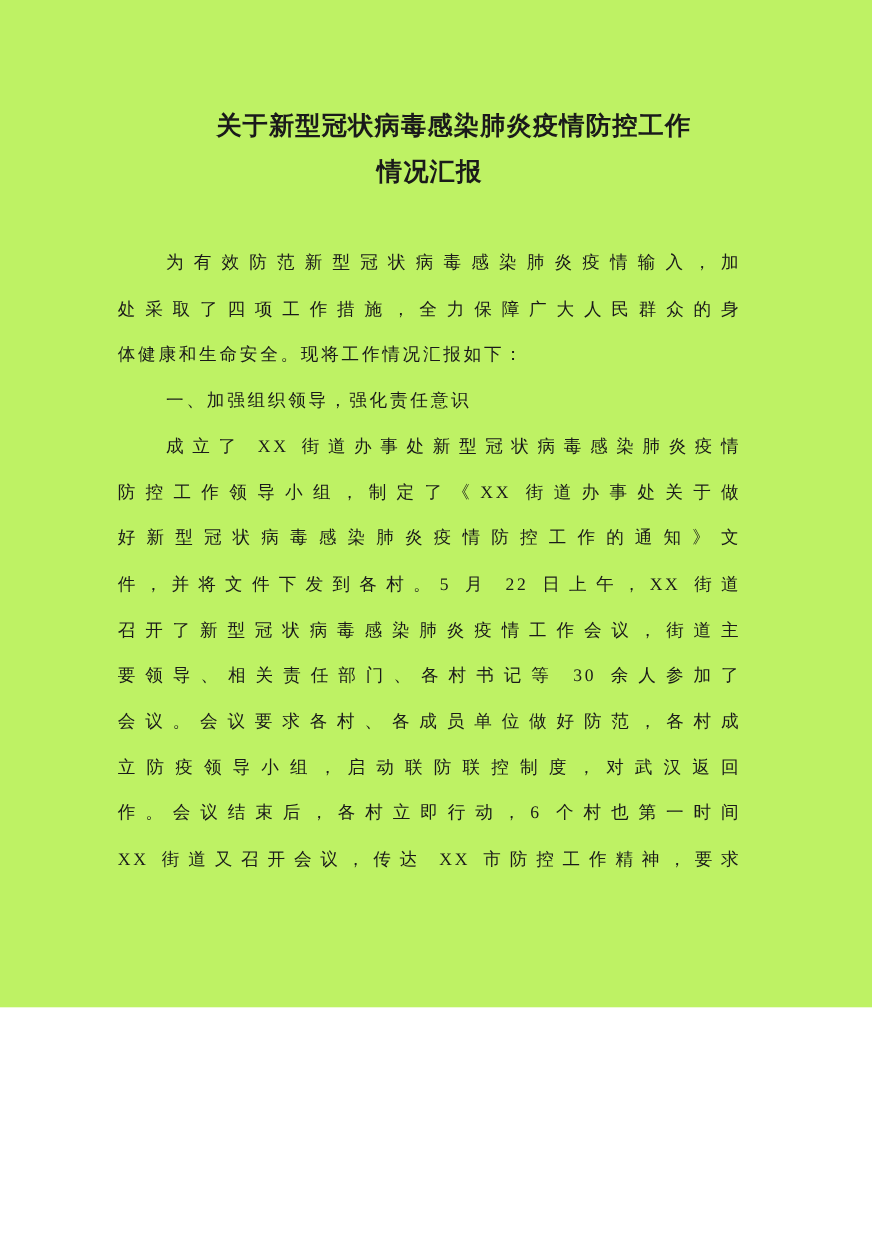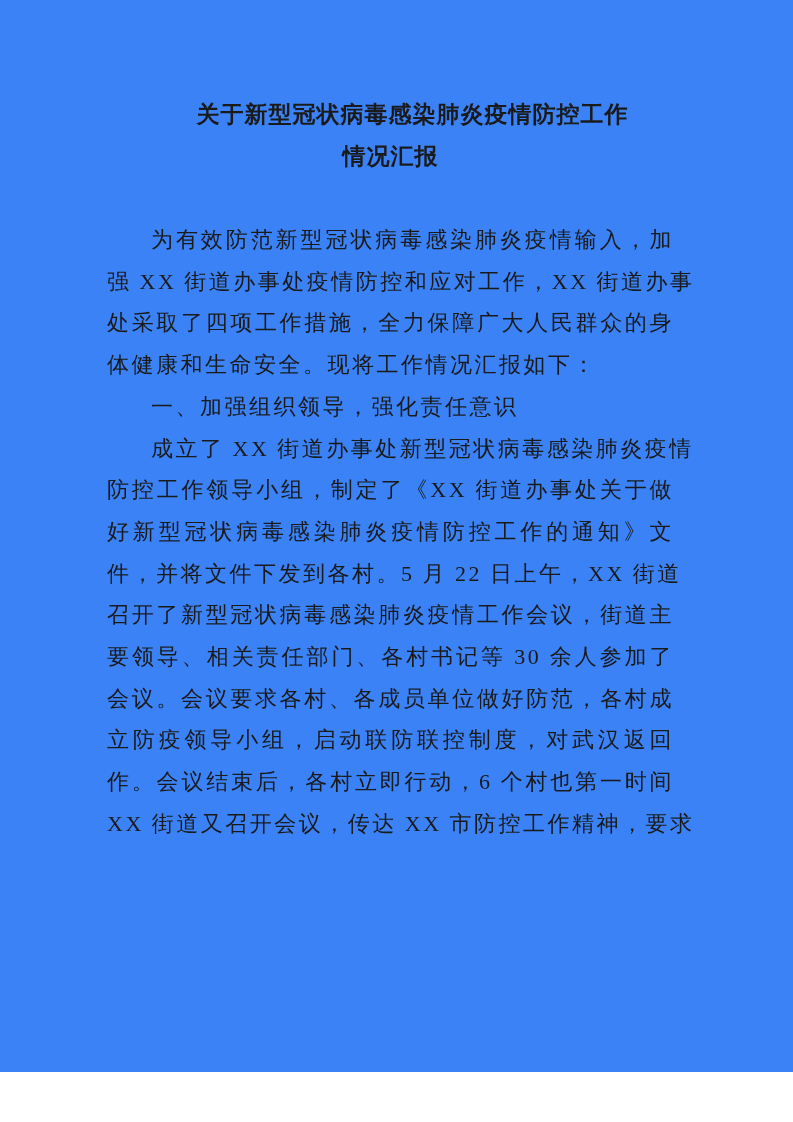--- a/index.html
+++ b/index.html
@@ -2,22 +2,22 @@
 <html><head>
 <meta charset="utf-8">
 <style>
   html, body {
     margin: 0;
     padding: 0;
   }
   .page {
     position: relative;
     width: 793px;
-    height: 1072px;
-    background: #3b82f6;
+    height: 916px;
+    background: #bef264;
     color: #1a1a1a;
     font-family: "Liberation Serif", "DejaVu Serif", serif;
     overflow: hidden;
   }
   .content {
     position: absolute;
     left: 107px;
     top: 94px;
     width: 567px;
   }
@@ -30,21 +30,21 @@
     letter-spacing: 1px;
     white-space: nowrap;
   }
   .title-line.first {
     text-indent: 44px;
   }
   .spacer-line {
     height: 41.7px;
   }
   .body-line {
-    font-size: 22px;
+    font-size: 16px;
     line-height: 41.7px;
     height: 41.7px;
     letter-spacing: 2.5px;
     white-space: nowrap;
     text-align: justify;
     text-align-last: left;
   }
   .body-line.stretch {
     text-align-last: justify;
   }
@@ -60,21 +60,20 @@
 
     <div class="doc-title">
       <div class="title-line first">关于新型冠状病毒感染肺炎疫情防控工作</div>
       <div class="title-line">情况汇报</div>
     </div>
 
     <div class="spacer-line"></div>
 
     <div class="doc-body">
       <div class="body-line indent stretch">为有效防范新型冠状病毒感染肺炎疫情输入，加</div>
-      <div class="body-line stretch">强 XX 街道办事处疫情防控和应对工作，XX 街道办事</div>
       <div class="body-line stretch">处采取了四项工作措施，全力保障广大人民群众的身</div>
       <div class="body-line">体健康和生命安全。现将工作情况汇报如下：</div>
       <div class="body-line indent">一、加强组织领导，强化责任意识</div>
       <div class="body-line indent stretch">成立了 XX 街道办事处新型冠状病毒感染肺炎疫情</div>
       <div class="body-line stretch">防控工作领导小组，制定了《XX 街道办事处关于做</div>
       <div class="body-line stretch">好新型冠状病毒感染肺炎疫情防控工作的通知》文</div>
       <div class="body-line stretch">件，并将文件下发到各村。5 月 22 日上午，XX 街道</div>
       <div class="body-line stretch">召开了新型冠状病毒感染肺炎疫情工作会议，街道主</div>
       <div class="body-line stretch">要领导、相关责任部门、各村书记等 30 余人参加了</div>
       <div class="body-line stretch">会议。会议要求各村、各成员单位做好防范，各村成</div>

